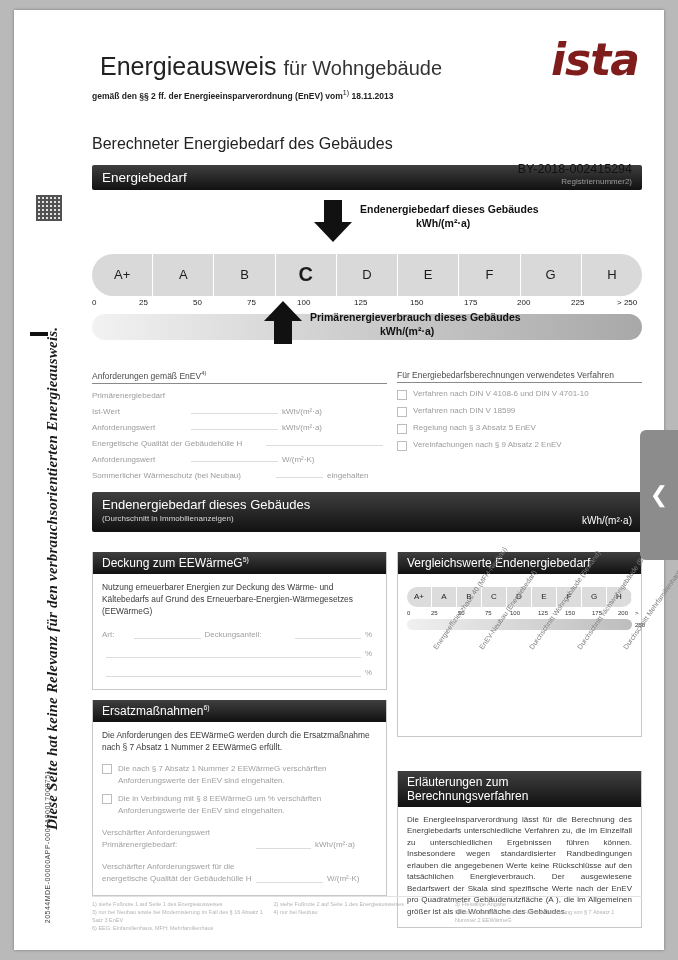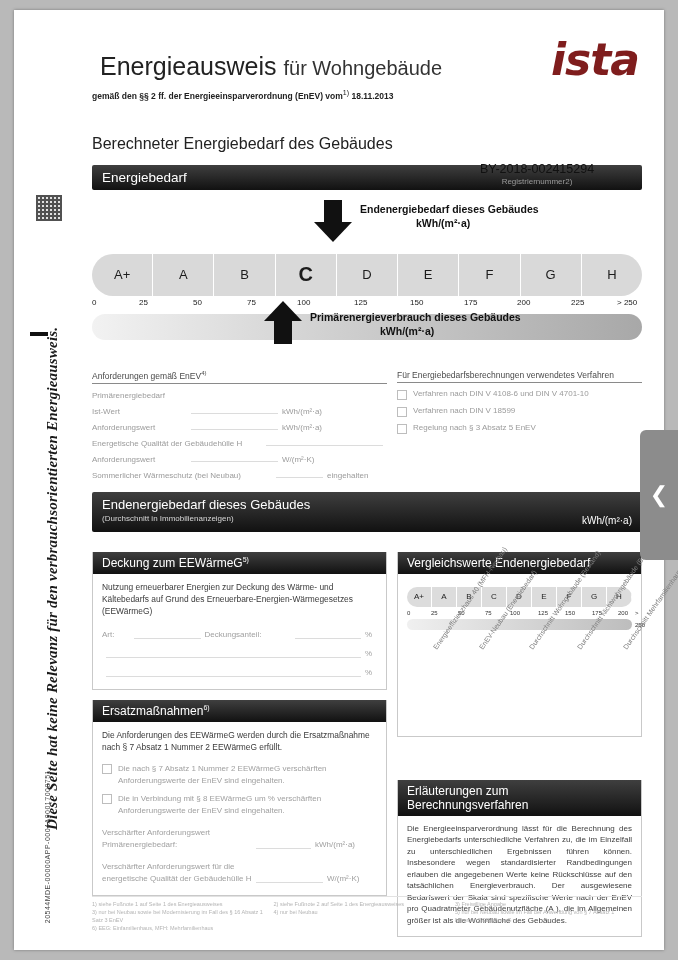--- a/index.html
+++ b/index.html
@@ -107,23 +107,23 @@
   .subtitle .reg { font-weight: normal; font-size: 7px; vertical-align: super;}
   h2.section {
     margin: 34px 0 0 0;
     font-size: 16px;
     font-weight: normal;
     color: #222;
     display: inline-block;
   }
   .regnum {
     position: absolute;
-    right: 0;
+    right: 10px;
     top: 118px;
-    text-align: center;
+    text-align: right;
     width: 210px;
   }
   .regnum .num { font-size: 12.5px; color: #111; }
   .regnum .lbl { font-size: 8px; color: #9a9a9a; margin-top: 1px;}
   .band {
     margin-top: 12px;
     background: linear-gradient(180deg,#3f3f3f,#111);
     color: #fff;
     font-size: 13.5px;
     padding: 5px 10px;
@@ -471,20 +471,24 @@
           <div class="cb"></div>
           <div>Verfahren nach DIN V 4108-6 und DIN V 4701-10</div>
         </div>
         <div class="cbrow">
           <div class="cb"></div>
           <div>Verfahren nach DIN V 18599</div>
         </div>
         <div class="cbrow">
           <div class="cb"></div>
           <div>Regelung nach § 3 Absatz 5 EnEV</div>
+        </div>
+        <div class="cbrow">
+          <div class="cb"></div>
+          <div>Vereinfachungen nach § 9 Absatz 2 EnEV</div>
         </div>
       </div>
     </div>
 
     <div class="darkband">
       <div class="t1">Endenergiebedarf dieses Gebäudes</div>
       <div class="t2">(Durchschnitt in Immobilienanzeigen)</div>
       <div class="unit">kWh/(m²·a)</div>
     </div>
 
@@ -585,21 +589,21 @@
               <span style="left:168px; top:12px;">Durchschnitt
 Nichtwohngebäude
 (Bestand)</span>
               <span style="left:214px; top:12px;">Durchschnitt
 Mehrfamilienhaus
 (Bestand)</span>
             </div>
           </div>
         </div>
 
-        <div class="panel" style="margin-top:43px;">
+        <div class="panel" style="margin-top:34px;">
           <div class="ph">Erläuterungen zum Berechnungsverfahren</div>
           <div class="pb">
             <div class="justified">Die Energieeinsparverordnung lässt für die Berechnung des Energiebedarfs unterschiedliche Verfahren zu, die im Einzelfall zu unterschiedlichen Ergebnissen führen können. Insbesondere wegen standardisierter Randbedingungen erlauben die angegebenen Werte keine Rückschlüsse auf den tatsächlichen Energieverbrauch. Der ausgewiesene Bedarfswert der Skala sind spezifische Werte nach der EnEV pro Quadratmeter Gebäudenutzfläche (A ), die im Allgemeinen größer ist als die Wohnfläche des Gebäudes.</div>
           </div>
         </div>
 
       </div>
     </div>
 
   </div>

